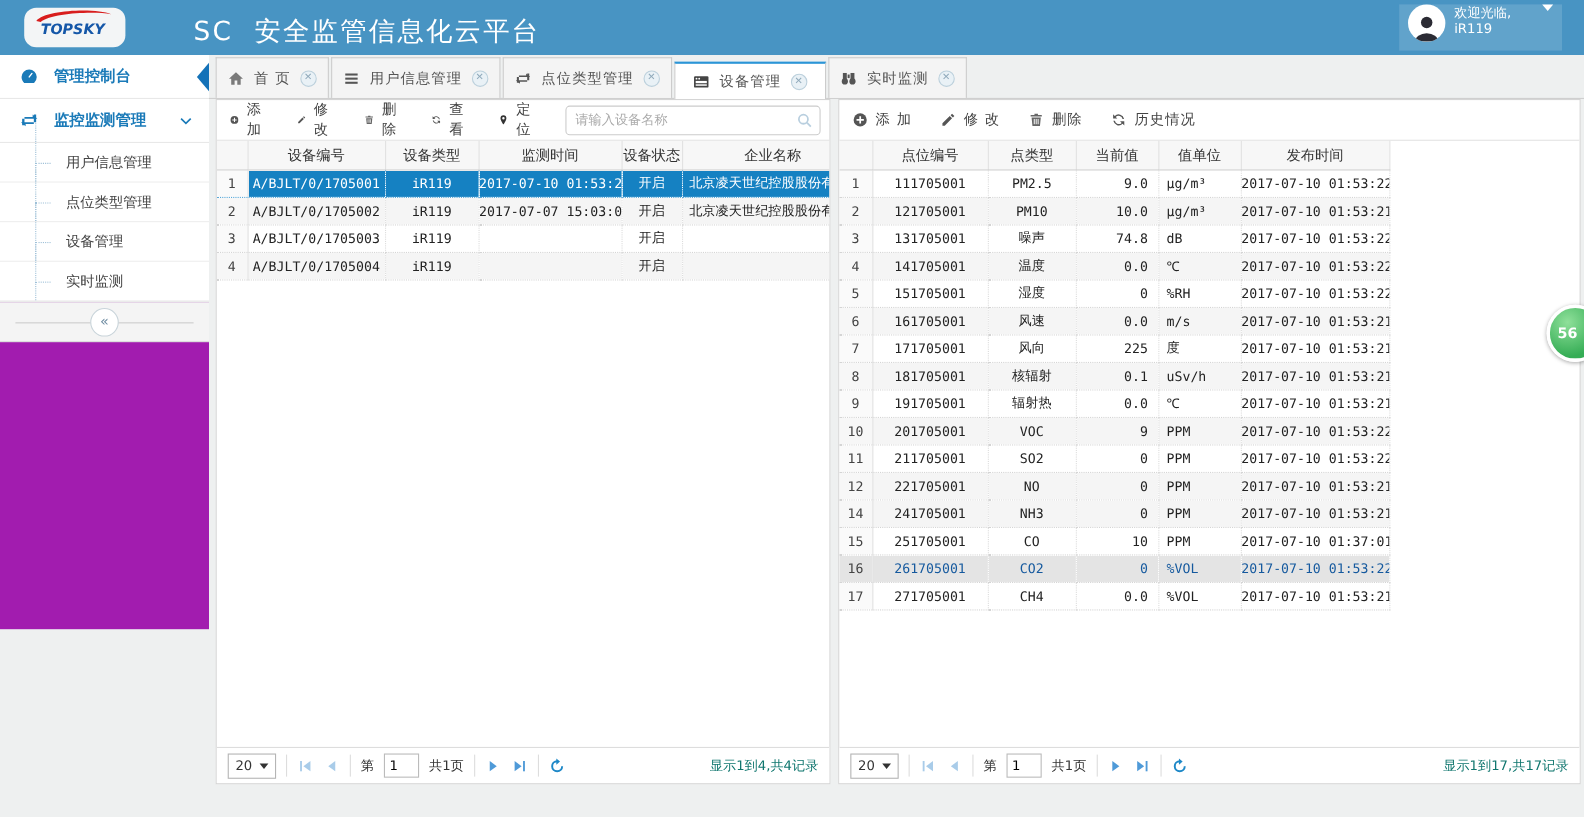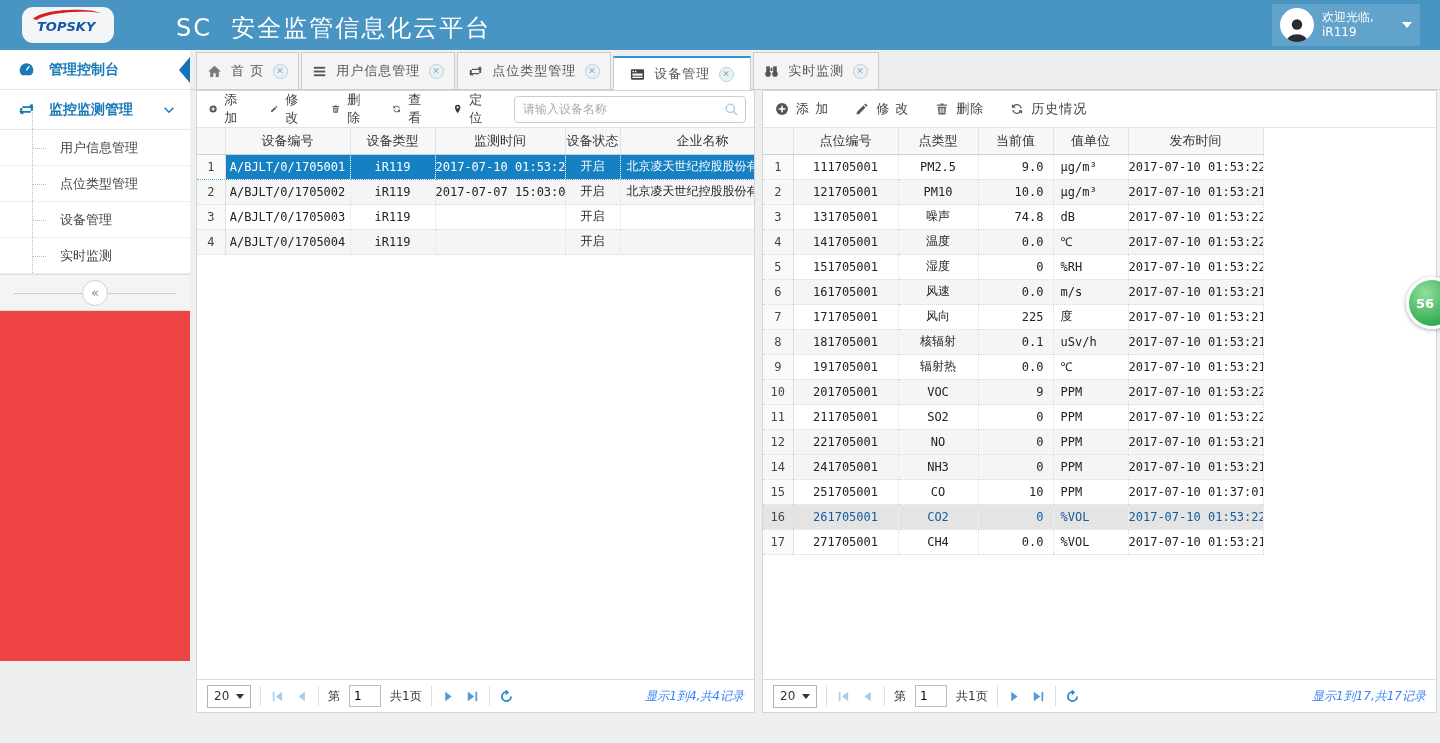--- a/index.html
+++ b/index.html
@@ -5,27 +5,27 @@
   * { margin:0; padding:0; box-sizing:border-box; }
   html,body { width:1440px; height:743px; overflow:hidden; background:#eef0f0;
     font-family:"DejaVu Sans","Liberation Sans",sans-serif; font-size:13px; color:#333; }
 
   
   .app-header { position:absolute; top:0; left:0; width:1440px; height:50px; background:#4894c3; }
   .logo-box { position:absolute; left:22px; top:7px; width:92px; height:36px; background:#f3f5f6;
     border-radius:11px; display:flex; align-items:flex-start; justify-content:center; }
   .app-title { position:absolute; left:176px; top:12px; color:#fff; font-size:24px; letter-spacing:2px; white-space:pre; }
   .user-box { position:absolute; right:20px; top:4px; width:148px; height:42px; background:rgba(255,255,255,0.14);
-    display:flex; align-items:center; padding:0 8px; gap:8px; }
+    display:flex; padding:0 8px; gap:8px; }
   .avatar { width:34px; height:34px; border-radius:50%; background:#fff; display:flex; align-items:flex-end; justify-content:center; overflow:hidden; flex:0 0 auto; }
   .welcome { color:#fff; font-size:12px; line-height:15px; flex:1; }
   .user-caret { width:0; height:0; border-left:5px solid transparent; border-right:5px solid transparent; border-top:6px solid #fff; }
 
   
-  .sidebar { position:absolute; top:50px; left:0; width:190px; height:611px; background:#ef4444; }
+  .sidebar { position:absolute; top:50px; left:0; width:190px; height:522px; background:#a21caf; }
   .side-menu { background:#fff; border-bottom:1px solid #ddd; }
   .side-section { height:40px; display:flex; align-items:center; gap:14px; padding:0 14px 0 18px;
     border-bottom:1px solid #e8e8e8; color:#1a7ab8; font-weight:bold; font-size:14px; position:relative; cursor:pointer; }
   .side-section svg.mi { width:17px; height:17px; flex:0 0 auto; }
   .side-arrow { position:absolute; right:0; top:7px; width:0; height:0;
     border-top:13px solid transparent; border-bottom:13px solid transparent; border-right:11px solid #1472b8; }
   .side-chevron { margin-left:auto; }
   .side-item { height:36px; display:flex; align-items:center; padding-left:60px; color:#444; font-size:13px;
     border-bottom:1px solid #eee; position:relative; cursor:pointer; }
   .side-item::before { content:""; position:absolute; left:32px; top:-18px; bottom:0; border-left:1px dotted #9fc0d8; }
@@ -88,21 +88,21 @@
   
   .pager { flex:0 0 auto; height:33px; border-top:1px solid #ddd; display:flex; align-items:center;
     gap:9px; padding:15px 10px; font-size:12px; color:#333; background:#fff; }
   .psize { width:44px; height:23px; border:1px solid #b5b5b5; background:#fff; display:flex; align-items:center;
     justify-content:space-between; padding:0 6px; cursor:pointer; }
   .psize .caret { width:0; height:0; border-left:4px solid transparent; border-right:4px solid transparent; border-top:5px solid #333; }
   .vsep { width:0; height:20px; border-left:1px solid #ddd; display:inline-block; }
   .pbtn { display:inline-flex; cursor:pointer; }
   .pbtn svg { width:15px; height:15px; }
   .pinput { width:32px; height:22px; border:1px solid #bbb; padding:0 4px; font-size:12px; font-family:inherit; outline:none; }
-  .psummary { margin-left:auto; color:#3b82f6;font-style:italic; }
+  .psummary { margin-left:auto; color:#0f766e; }
 
   
   .float-badge { position:absolute; right:-18px; top:277px; width:52px; height:52px; border-radius:50%;
     border:3px solid #fff; box-shadow:0 1px 4px rgba(0,0,0,0.35);
     background:radial-gradient(circle at 35% 28%, #8fe09a, #35ad55 70%);
     color:#fff; font-weight:bold; font-size:13px; display:flex; align-items:center; padding-left:7px; z-index:50; cursor:pointer; }
 </style>
 </head>
 <body>
 

